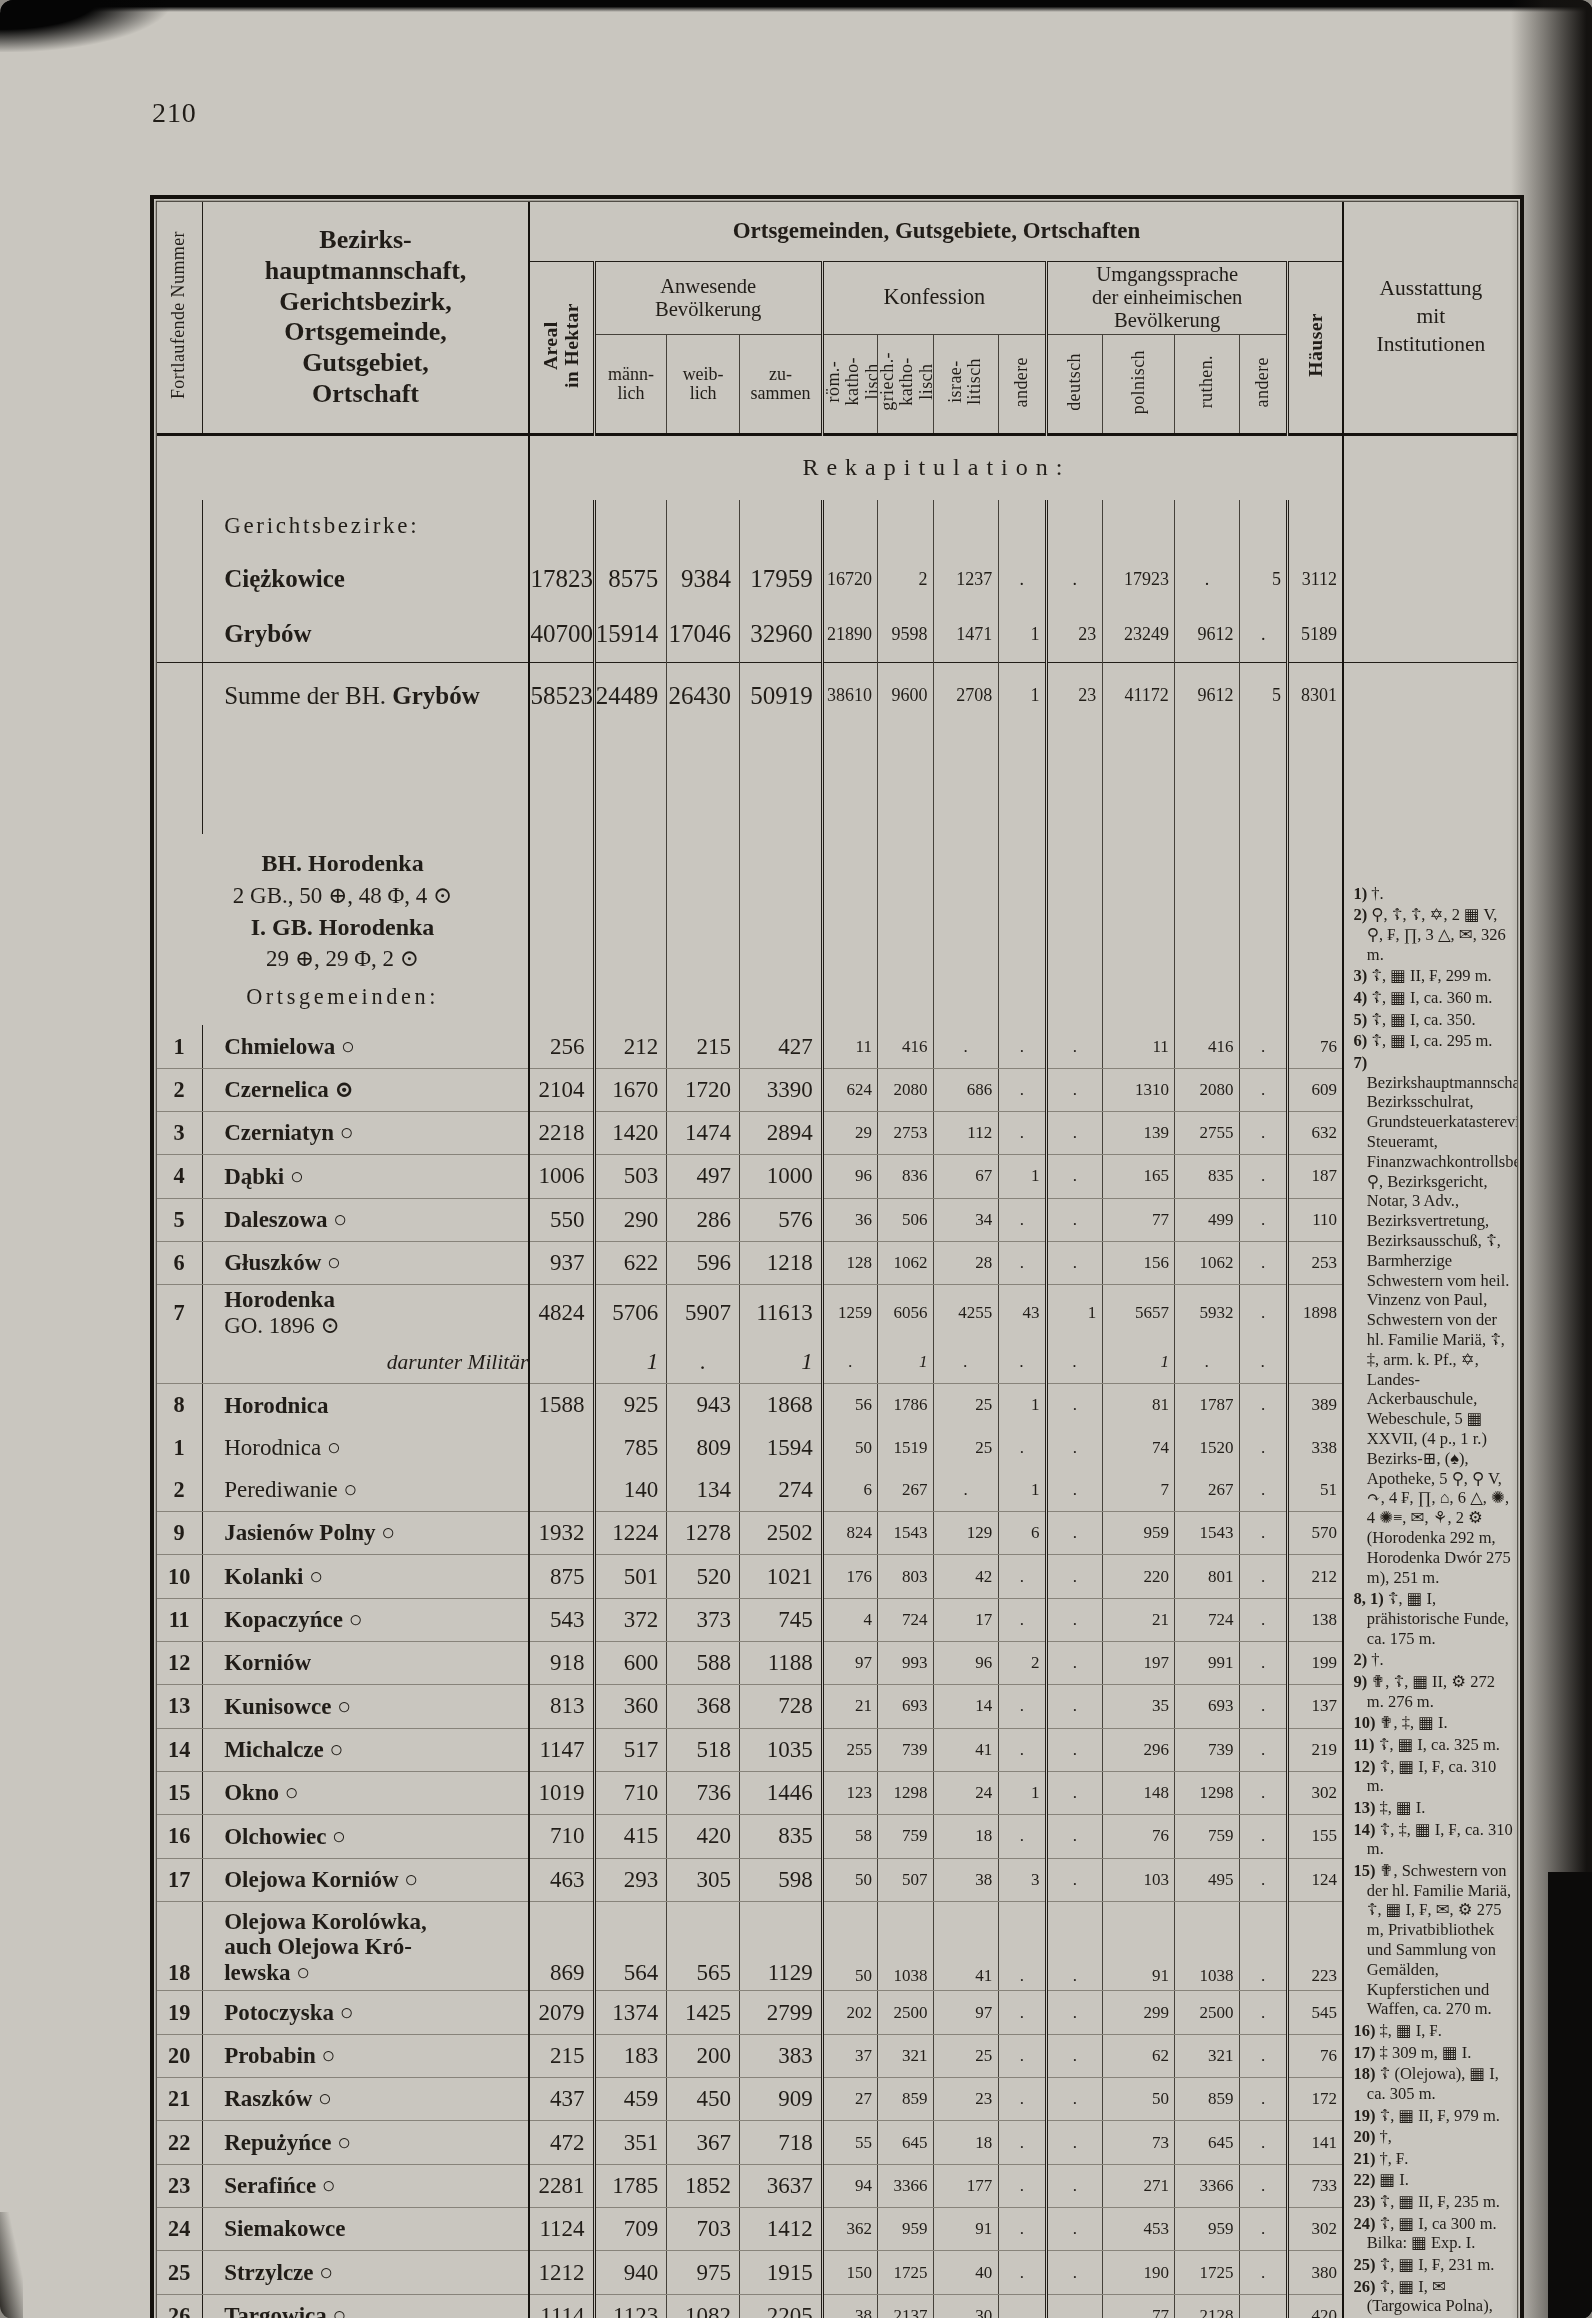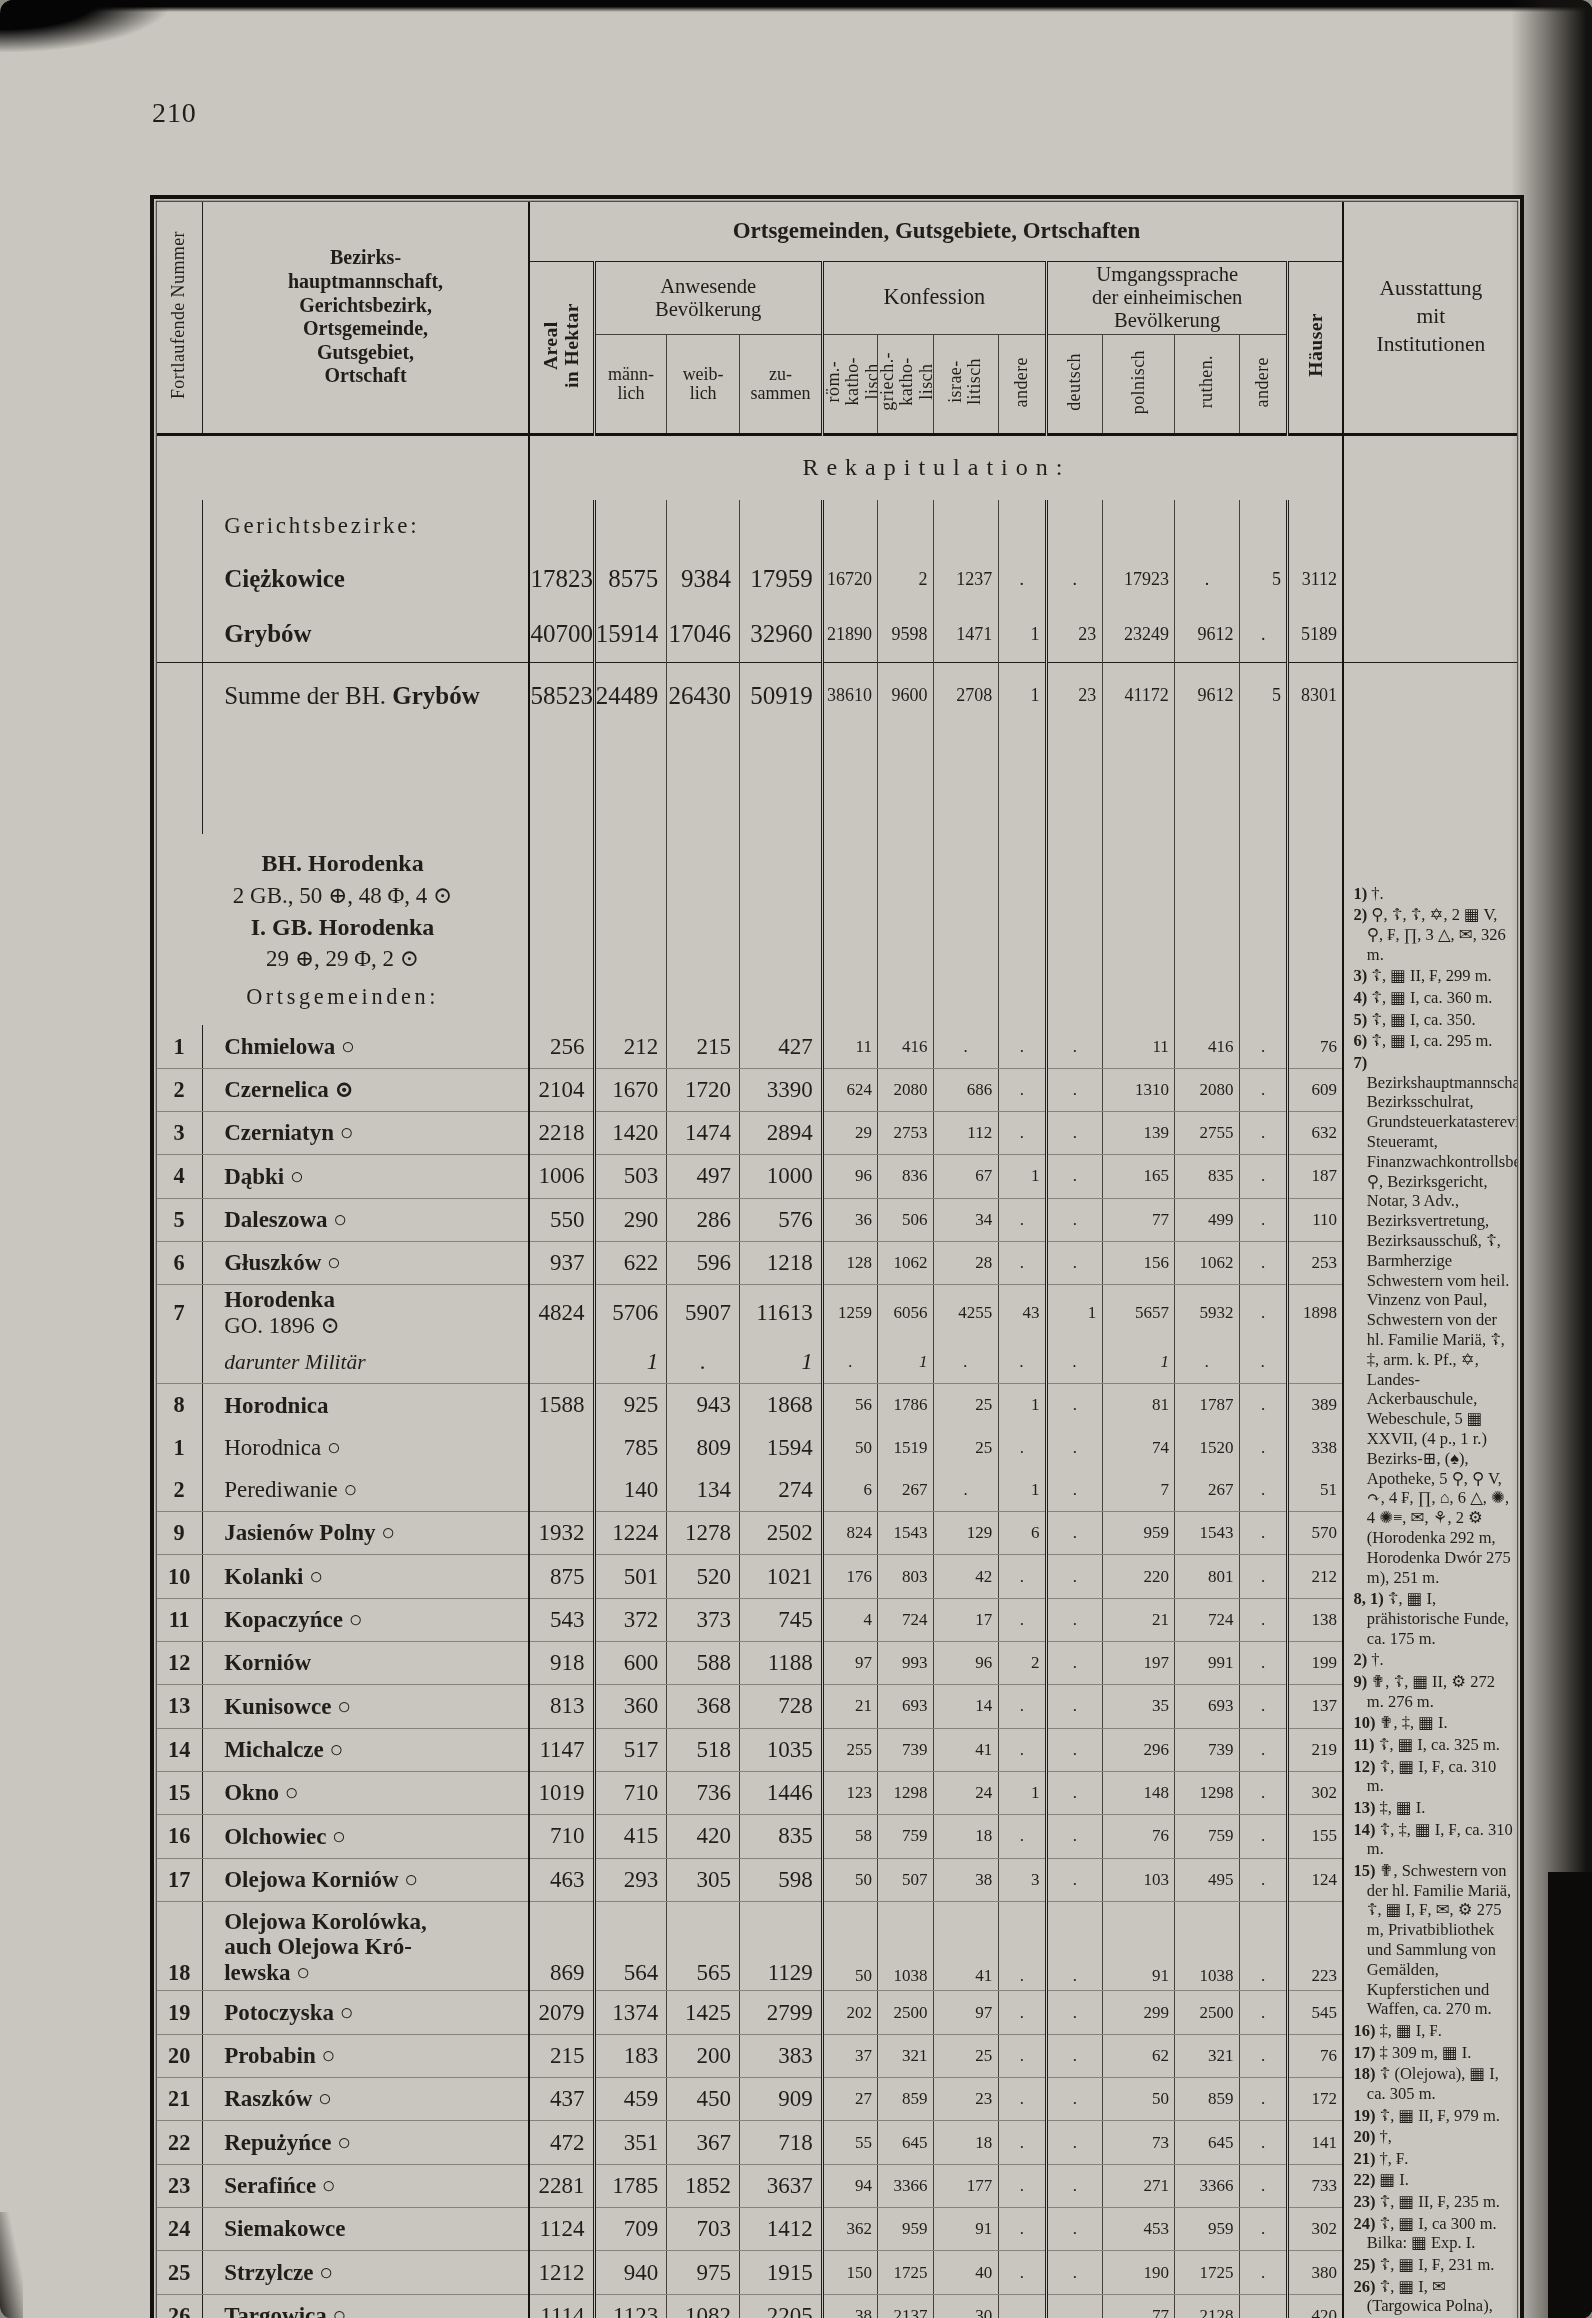--- a/index.html
+++ b/index.html
@@ -30,41 +30,41 @@
   .bl2{border-left:1.8px solid #211d18;}
   .bl3{border-left:2.7px solid #15120e;}
   .bld{border-left:3.6px double #211d18;}
 
   
   thead{border-bottom:3.6px solid #15120e;}
   .hr-a th{height:59px;}
   .hr-b th{height:72px;}
   .hr-c th{height:98px;}
   .h-span{font-weight:bold;font-size:23px;border-bottom:1.8px solid #211d18;}
-  .h-main{font-weight:bold;font-size:20px;line-height:1.18;white-space:pre-line;}
+  .h-main{font-weight:bold;font-size:26px;line-height:1.18;white-space:pre-line;}
   .h-group{font-size:20.6px;line-height:1.12;white-space:pre-line;border-bottom:0.9px solid #45413a;}
   .h-sub{font-size:18px;line-height:1.05;white-space:pre-line;}
   .h-ausst{font-size:21.5px;line-height:1.3;white-space:pre-line;}
   .vt{display:inline-block;writing-mode:vertical-rl;transform:rotate(180deg);
       white-space:pre-line;font-size:18px;line-height:1.08;letter-spacing:0.4px;}
   .vt.bold{font-weight:bold;font-size:19.7px;}
 
   
   td.c-nr{font-size:22.3px;font-weight:bold;}
   td.c-name{text-align:left;padding-left:21.5px;font-size:23px;line-height:1.12;}
   td.c-big{font-size:23px;text-align:right;padding-right:8px;}
   td.c-sm{font-size:17px;text-align:right;padding-right:5.4px;}
   td.dotc{text-align:center;padding-right:0;}
   .b{font-weight:bold;}
   .i{font-style:italic;}
   tr.sep>td{border-bottom:0.9px solid #87837a;}
   tr.datarow>td{height:39px;}
   tr.ital td{font-style:italic;}
   tr.vbottom>td{vertical-align:bottom;padding-bottom:4.5px;}
-  tr.indent td.c-name{font-size:21.5px;}
+  tr.indent td.c-name{font-size:21.5px;text-align:right;}
   .ln{display:block;}
   tr.headingrow>td{height:64px;}
   .rekap-heading{font-size:24px;letter-spacing:8px;text-align:center;}
   tr.labelrow>td{height:52px;}
   .sec-label{font-size:23px;letter-spacing:2.7px;text-align:left;padding-left:21.5px;}
   tr.recap>td{height:55px;}
   tr.recap td.c-name{font-size:25px;}
   tr.recap td.c-big{font-size:25px;}
   tr.recap td.c-sm{font-size:18px;}
   tr.summe>td{border-top:1.8px solid #211d18;height:66px;}

